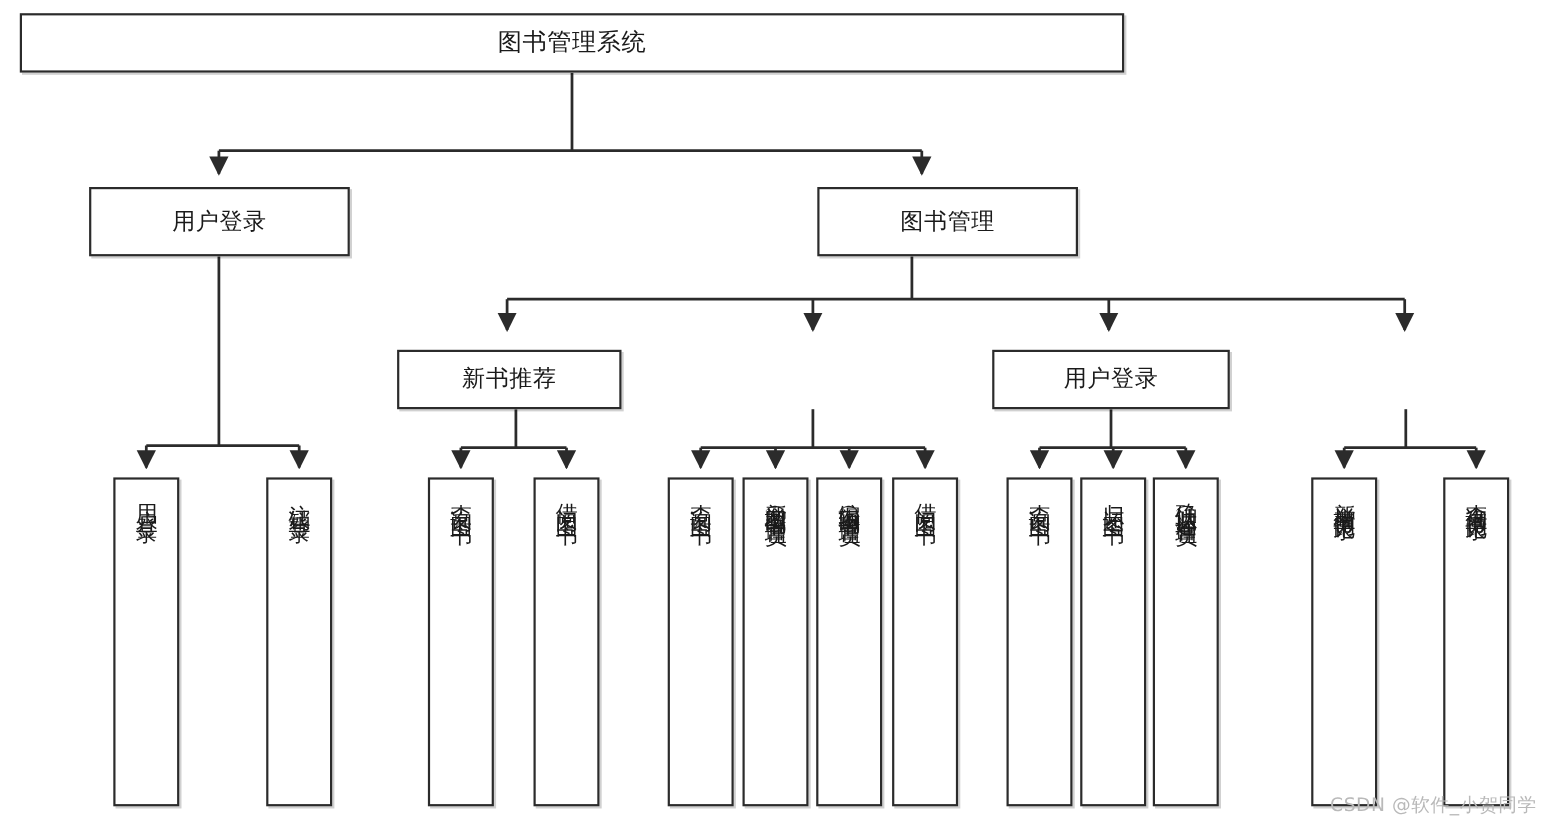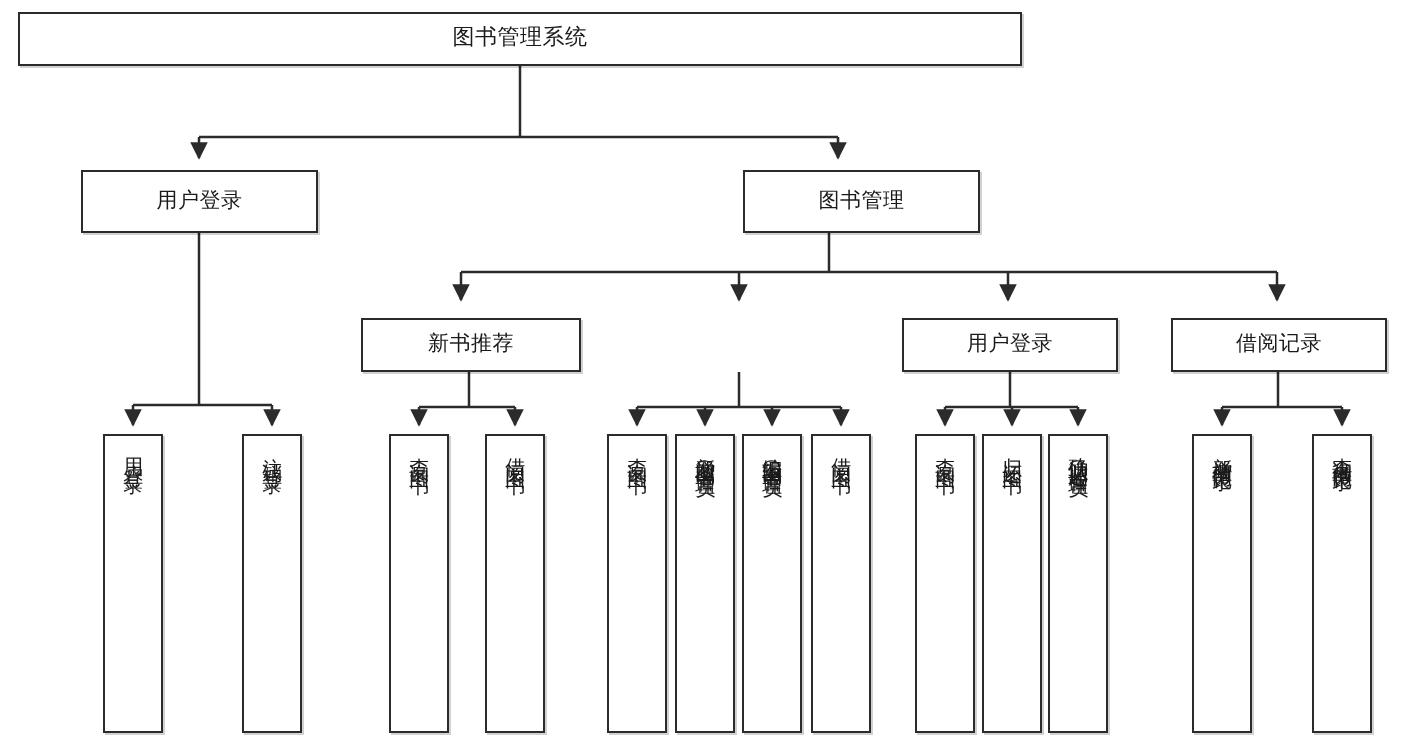--- a/index.html
+++ b/index.html
@@ -30,21 +30,20 @@
   }
   .node .label {
     display: block;
     text-align: center;
     letter-spacing: 0.5px;
   }
   .node.horizontal .label {
     font-size: 21px;
     line-height: 1.2;
     white-space: nowrap;
-    font-family: Liberation Mono, monospace;
   }
   .node.root .label {
     font-size: 22px;
   }
   .node.vertical {
     align-items: flex-start;
     padding-top: 6px;
   }
   .node.vertical .label {
     writing-mode: vertical-rl;
@@ -135,28 +134,25 @@
     <span class="label">图书管理系统</span>
   </div>
 
   <div class="node horizontal" style="left:81px; top:170px; width:237px; height:63px;">
     <span class="label">用户登录</span>
   </div>
   <div class="node horizontal" style="left:711px; top:170px; width:237px; height:63px;margin-left:32px;">
     <span class="label">图书管理</span>
   </div>
 
-  <div class="node horizontal" style="left:361px; top:318px; width:220px; height:54px;">
+  <div class="node horizontal" style="left:361px; top:318px; width:204px; height:54px;">
     <span class="label">新书推荐</span>
   </div>
   <div class="node horizontal" style="left:902px; top:318px; width:216px; height:54px;">
     <span class="label">用户登录</span>
-  </div>
-  <div class="node horizontal" style="left:1171px; top:318px; width:216px; height:54px;">
-    <span class="label">借阅记录</span>
   </div>
 
   <div class="node vertical tall" style="left:103px; top:434px; width:60px; height:299px;">
     <span class="label">用户登录</span>
   </div>
   <div class="node vertical tall" style="left:242px; top:434px; width:60px; height:299px;">
     <span class="label">注销登录</span>
   </div>
 
   <div class="node vertical tall" style="left:389px; top:434px; width:60px; height:299px;">
@@ -189,14 +185,15 @@
     <span class="label">确认归还（管理员）</span>
   </div>
 
   <div class="node vertical" style="left:1192px; top:434px; width:60px; height:299px;">
     <span class="label">新增借阅记录</span>
   </div>
   <div class="node vertical" style="left:1312px; top:434px; width:60px; height:299px;">
     <span class="label">查询借阅记录</span>
   </div>
 
+  <div class="watermark">CSDN @软件_小贺同学</div>
 
 </div>
 
 </body></html>

